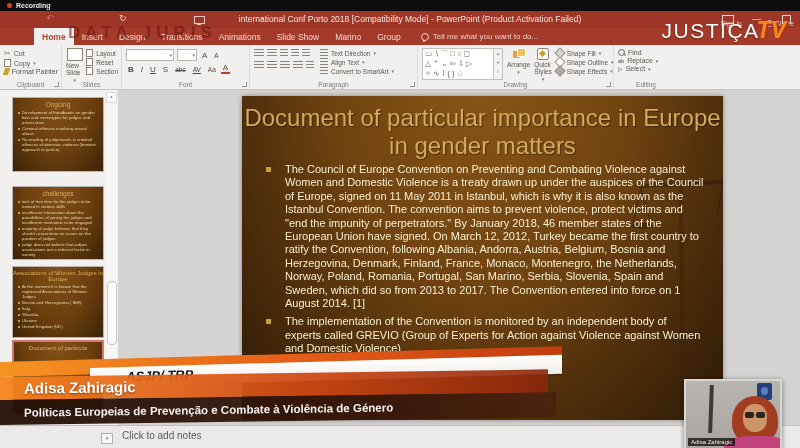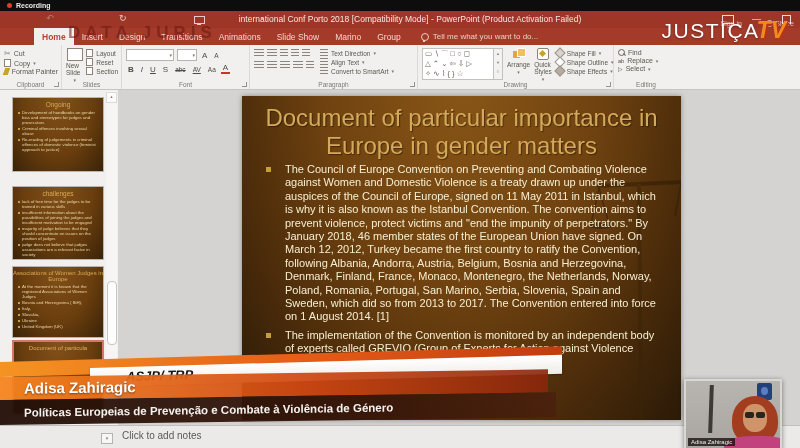--- a/index.html
+++ b/index.html
@@ -91,21 +91,21 @@
   .t-title{text-align:center;font-size:6.5px;color:#d7a955;margin-top:3px;}
   .t-body{padding:2px 4px 0 5px;}
   .t-li{display:flex;gap:2px;font-size:4.3px;line-height:5px;color:#e9d8a6;margin-bottom:1px;}
   .t-li .m{flex:none;width:2px;height:2px;background:#c9a03c;margin-top:1.5px;}
   .vtrack{position:absolute;right:1px;top:1px;width:11px;height:332px;background:#f6f5f4;}
   .varrow{width:9px;height:9px;margin:1px auto;background:#fbfbfa;border:1px solid #dcdad7;
           font-size:4px;color:#8a847d;text-align:center;line-height:8px;}
   .vthumb{position:absolute;left:1px;top:190px;width:8px;height:62px;background:#fdfdfd;
           border:1px solid #c9c5c1;border-radius:4px;}
 
-  .slide{position:absolute;left:242px;top:96px;width:439px;height:324px;overflow:hidden;
+  .slide{position:absolute;left:242px;top:96px;width:481px;height:324px;overflow:hidden;
          background:radial-gradient(ellipse at 50% -10%,#8a5717 0%,#6f4210 45%,#4a2b0a 75%,#2a1a07 100%);
          box-shadow:0 0 5px rgba(0,0,0,.35);z-index:2;}
   .slide-title{margin-top:8px;text-align:center;font-size:24px;line-height:27.5px;color:#d4a95b;
                text-shadow:1px 1px 1px rgba(0,0,0,.4);}
   .slide-body{margin:4px 18px 0 24px;position:relative;z-index:2;}
   .sbullet{display:flex;gap:14px;font-size:11px;line-height:13.4px;color:#f7efd2;margin-bottom:5px;}
   .sbullet .bm{flex:none;width:5px;height:5px;background:#c89f35;margin-top:4px;}
   .scale-svg{position:absolute;right:-6px;top:76px;z-index:1;opacity:.5;}
 
   

